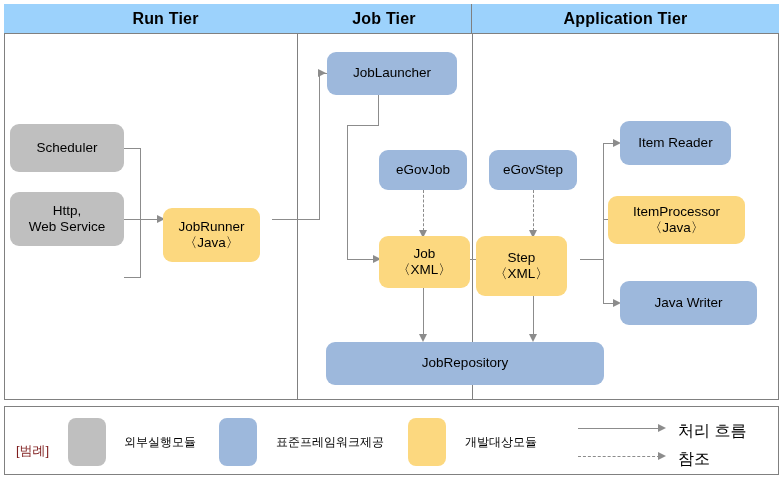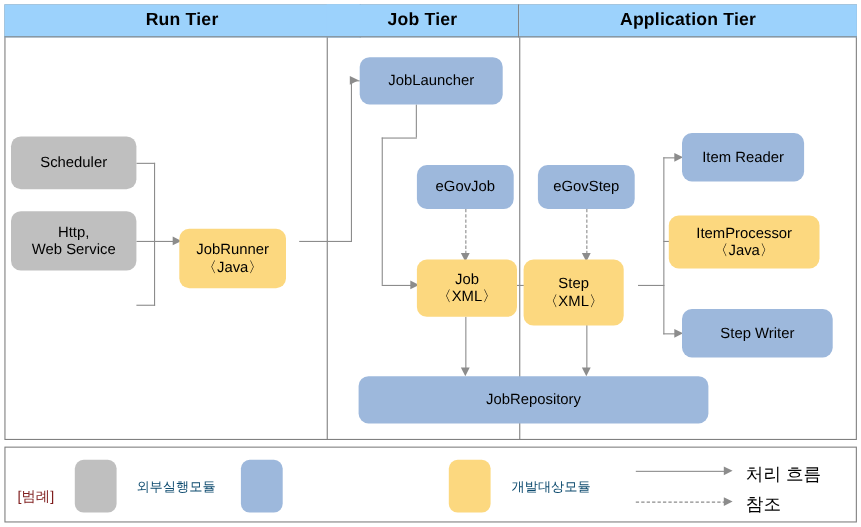--- a/index.html
+++ b/index.html
@@ -81,21 +81,21 @@
 
   
   #legend-title{
     position:absolute;left:16px;top:418px;
     font-size:13px;color:#7f1d1d;margin-top:24px;
   }
   .lg-swatch{
     position:absolute;width:38px;height:48px;border-radius:8px;top:418px;
   }
   .lg-label{
-    position:absolute;top:434px;font-size:12px;color:#0c4a6e;white-space:nowrap;
+    position:absolute;top:434px;font-size:12px;color:#000000;white-space:nowrap;
   }
   .lg-line{position:absolute;height:1px;background:#8C8C8C;}
   .lg-dline{position:absolute;height:0;border-top:1px dashed #8C8C8C;}
   .lg-txt{position:absolute;font-size:16px;color:#000;white-space:nowrap;}
 </style>
 </head>
 <body>
 
 <div id="root">
 
@@ -199,35 +199,36 @@
     <span class="l1">Item Reader</span>
 
   </div>
 
   <div class="node yellow" style="left:608px;top:196px;width:137px;height:48px;">
     <span class="l1">ItemProcessor</span>
     <span class="l2">〈Java〉</span>
   </div>
 
   <div class="node blue" style="left:620px;top:281px;width:137px;height:44px;">
-    <span class="l1">Step Writer</span>
-
-  </div>
-
-  <div class="node blue" style="left:326px;top:342px;width:318px;height:43px;">
+    <span class="l1">Java Writer</span>
+
+  </div>
+
+  <div class="node blue" style="left:326px;top:342px;width:278px;height:43px;">
     <span class="l1">JobRepository</span>
 
   </div>
 
   <div id="legend-title">[범례]</div>
 
   <div class="lg-swatch" style="left:68px;background:#BFBFBF;"></div>
   <div class="lg-label" style="left:124px;">외부실행모듈</div>
 
   <div class="lg-swatch" style="left:219px;background:#9DB8DC;"></div>
+  <div class="lg-label" style="left:276px;">표준프레임워크제공</div>
 
   <div class="lg-swatch" style="left:408px;background:#FCD87F;"></div>
   <div class="lg-label" style="left:465px;">개발대상모듈</div>
 
   <div class="lg-line" style="left:578px;top:428px;width:82px;"></div>
   <div class="arrow ar-r" style="left:658px;top:423.5px;"></div>
   <div class="lg-txt" style="left:678px;top:421px;">처리 흐름</div>
 
   <div class="lg-dline" style="left:578px;top:456px;width:82px;"></div>
   <div class="arrow ar-r" style="left:658px;top:451.5px;"></div>

